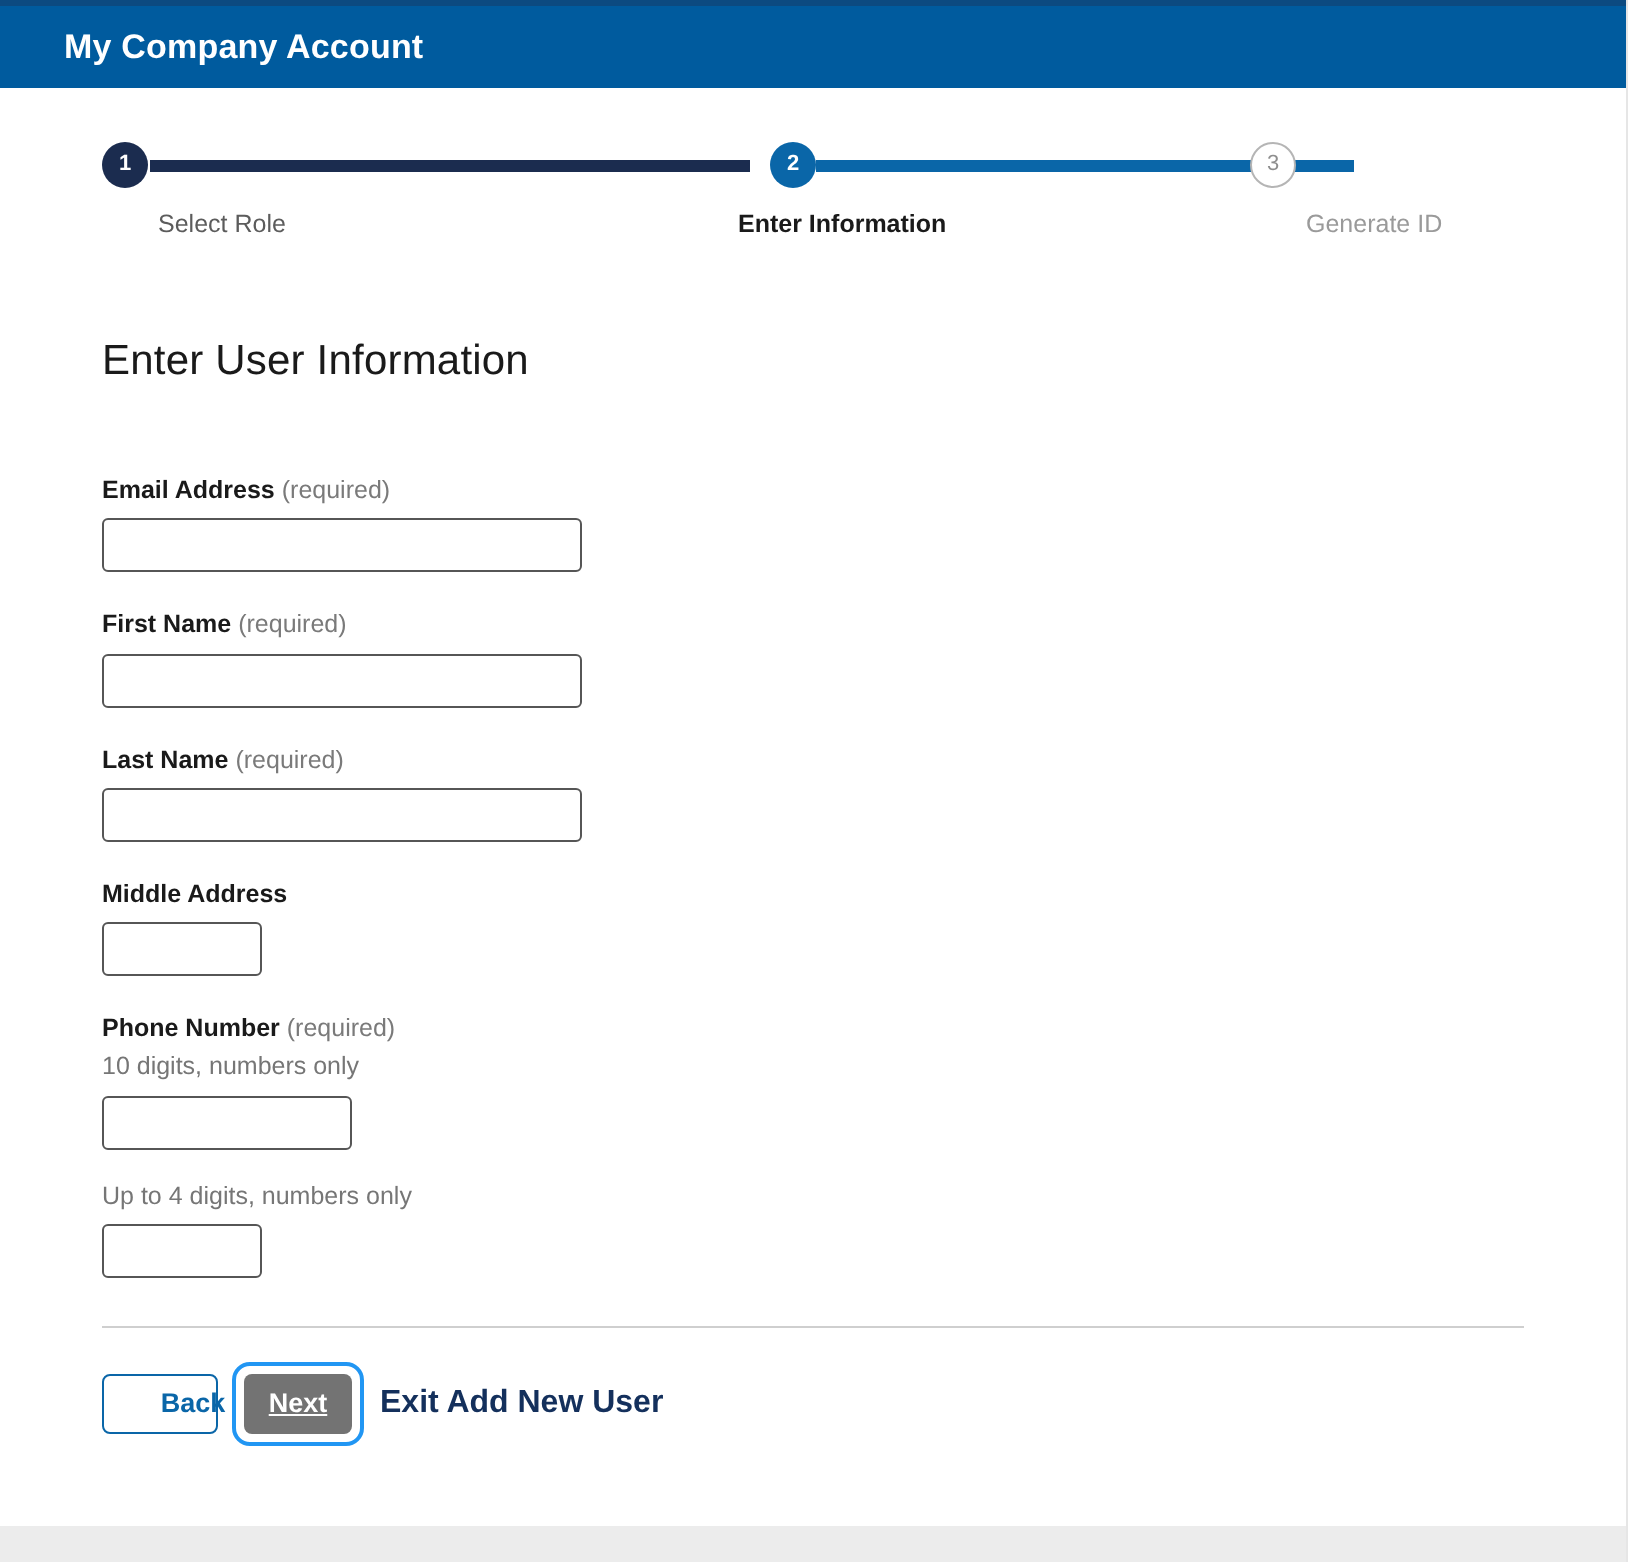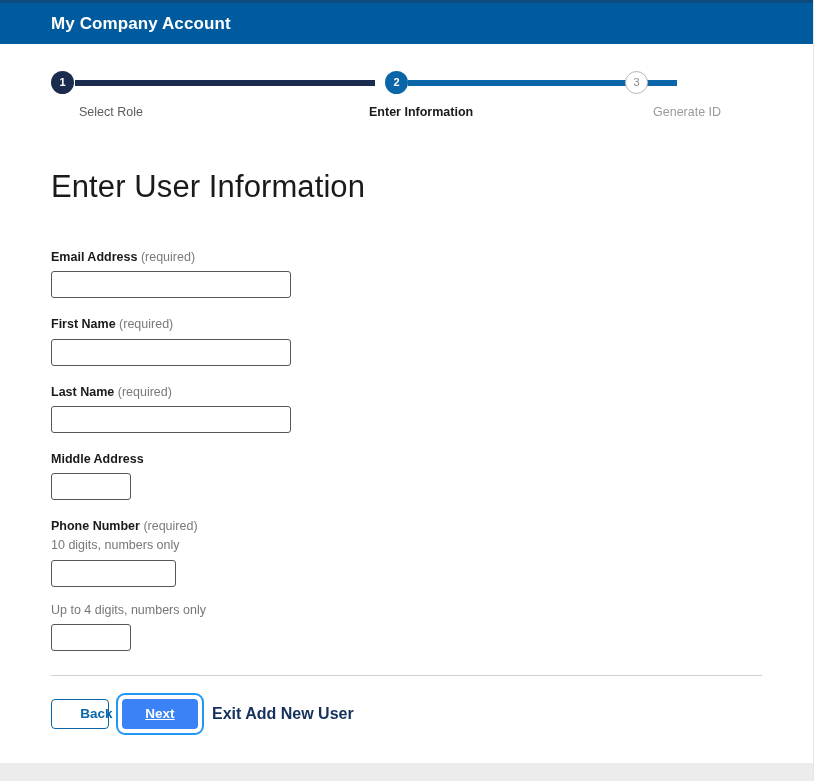--- a/index.html
+++ b/index.html
@@ -35,21 +35,21 @@
   }
 
   
   .app-header {
     position: relative;
     height: 44px;
     background: #005b9e;
     border-top: 3px solid #0c4a80;
     display: flex;
     align-items: center;
-    padding-left: 51px;
+    padding-left: 32px;
   }
   .app-title {
     color: #ffffff;
     font-size: 17px;
     font-weight: bold;
     letter-spacing: .1px;
   }
 
   
   .stepper-wrap {
@@ -107,21 +107,21 @@
   .step-label.l1 { left: 0px;   color: #5c5c5c; }
   .step-label.l2 { left: 290px; color: #1a1a1a; font-weight: bold; }
   .step-label.l3 { left: 574px; color: #9a9a9a; }
 
   
   .content {
     padding: 0 51px;
   }
   .page-title {
     margin: 38px 0 0 0;
-    font-size: 31px;
+    font-size: 21px;
     font-weight: 300;
     color: #1a1a1a;
     letter-spacing: .1px;
   }
 
   .form {
     margin-top: 44px;
   }
   .field { margin-bottom: 18px; }
 
@@ -193,22 +193,22 @@
   .btn-next-wrap {
     position: relative;
     margin-left: 7px;
     padding: 4px;
     border: 2px solid #2196f3;
     border-radius: 9px;
     background: #ffffff;
     display: inline-flex;
   }
   .btn-next {
-    width: 76px;
-    background: #3b82f6;
+    width: 54px;
+    background: #737373;
     color: #ffffff;
     border: none;
     text-decoration: underline;
   }
   .exit-link {
     margin-left: 8px;
     font-size: 16px;
     font-weight: bold;
     color: #14305c;
     text-decoration: none;

